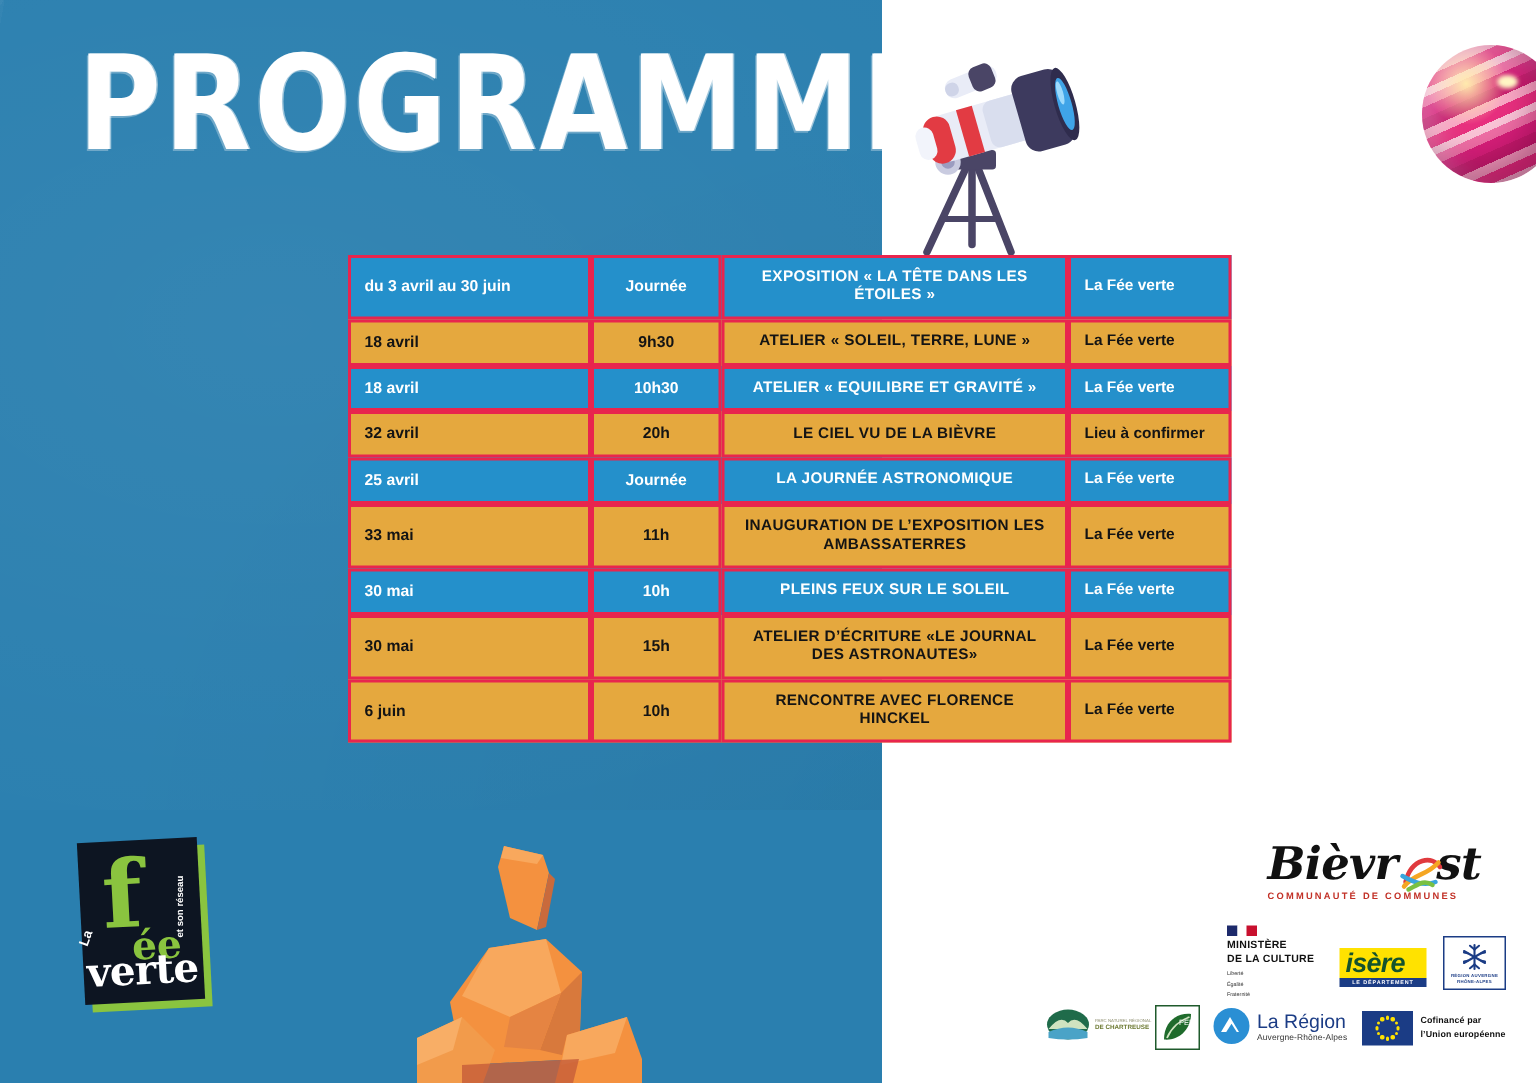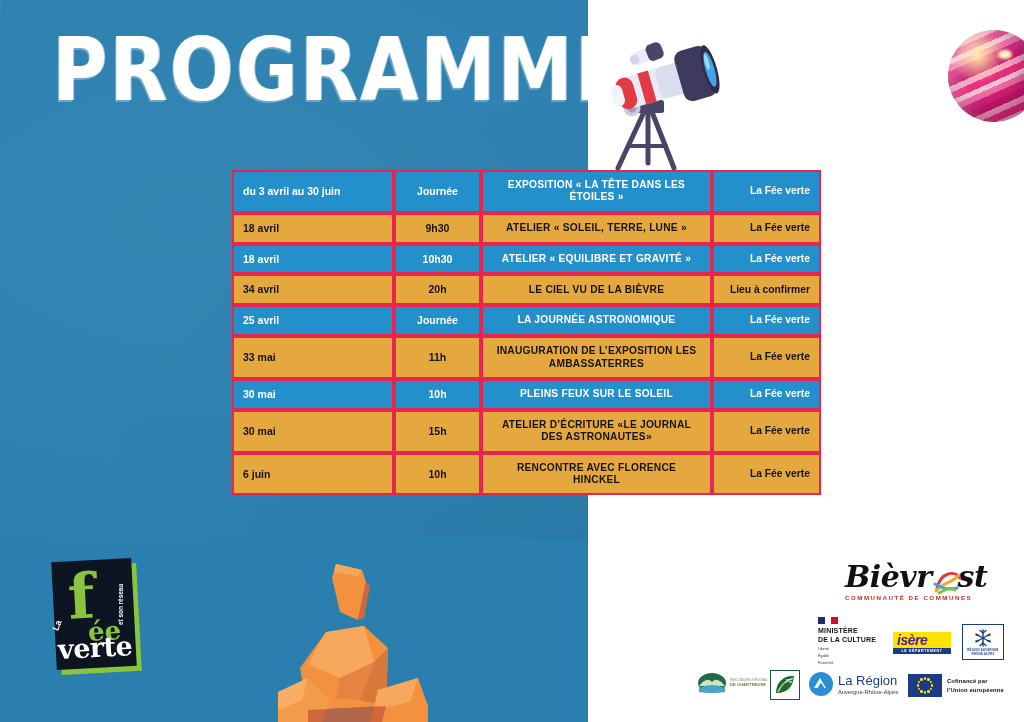--- a/index.html
+++ b/index.html
@@ -103,21 +103,21 @@
     border: 2px solid #e8254e;
     padding: 7px 9px;
     vertical-align: middle;
     font-size: 10.4px;
     line-height: 1.22;
     font-weight: 700;
   }
   .sched td.c-date   { width: 162px; font-weight: 700; font-size: 10.5px; }
   .sched td.c-time   { width: 87px;  text-align: center; font-size: 10.5px; }
   .sched td.c-event  { width: 231px; letter-spacing: .25px; font-size: 10.2px; text-align: center; }
-  .sched td.c-place  { width: 109px; text-align: right; font-size: 10.3px; }
+  .sched td.c-place  { width: 109px; text-align: left; font-size: 10.3px; }
   .sched tr.odd  td { background: #2490cb; color: #ffffff; }
   .sched tr.even td { background: #e5a83e; color: #141414; }
   .sched tr td.c-date { text-align: left; }
 
   
   .feeverte {
     position: absolute; left: 48px; top: 556px;
     width: 92px; height: 118px; z-index: 14;
   }
   .fv-box {
@@ -192,21 +192,21 @@
   .mc-flag i:nth-child(3) { background: #c8102e; }
   .mc-t1 { font-size: 7px; font-weight: 700; color: #111; line-height: 1.25; letter-spacing: .2px; }
   .mc-t2 { font-size: 3.6px; color: #333; line-height: 1.5; margin-top: 2px; }
 
   .logo-isere {
     position: absolute; left: 893px; top: 632px; z-index: 15;
     width: 58px;
   }
   .is-box { background: #ffe200; padding: 2px 4px 1px 4px; }
   .is-word {
-    font-size: 14px; font-weight: 700; color: #4c1d95;
+    font-size: 18px; font-weight: 700; color: #14532d;
     font-style: italic; line-height: .95; letter-spacing: -0.5px;
   }
   .is-sub {
     background: #1b3c85; color: #ffffff; font-size: 3.6px;
     letter-spacing: .6px; text-align: center; padding: 1px 0;
     font-weight: 700;
   }
 
   .logo-ara {
     position: absolute; left: 962px; top: 624px; z-index: 15;
@@ -338,21 +338,21 @@
         <td class="c-event">ATELIER « SOLEIL, TERRE, LUNE »</td>
         <td class="c-place">La Fée verte</td>
       </tr>
       <tr class="odd">
         <td class="c-date">18 avril</td>
         <td class="c-time">10h30</td>
         <td class="c-event">ATELIER « EQUILIBRE ET GRAVITÉ »</td>
         <td class="c-place">La Fée verte</td>
       </tr>
       <tr class="even">
-        <td class="c-date">34 avril</td>
+        <td class="c-date">32 avril</td>
         <td class="c-time">20h</td>
         <td class="c-event">LE CIEL VU DE LA BIÈVRE</td>
         <td class="c-place">Lieu à confirmer</td>
       </tr>
       <tr class="odd">
         <td class="c-date">25 avril</td>
         <td class="c-time">Journée</td>
         <td class="c-event">LA JOURNÉE ASTRONOMIQUE</td>
         <td class="c-place">La Fée verte</td>
       </tr>

